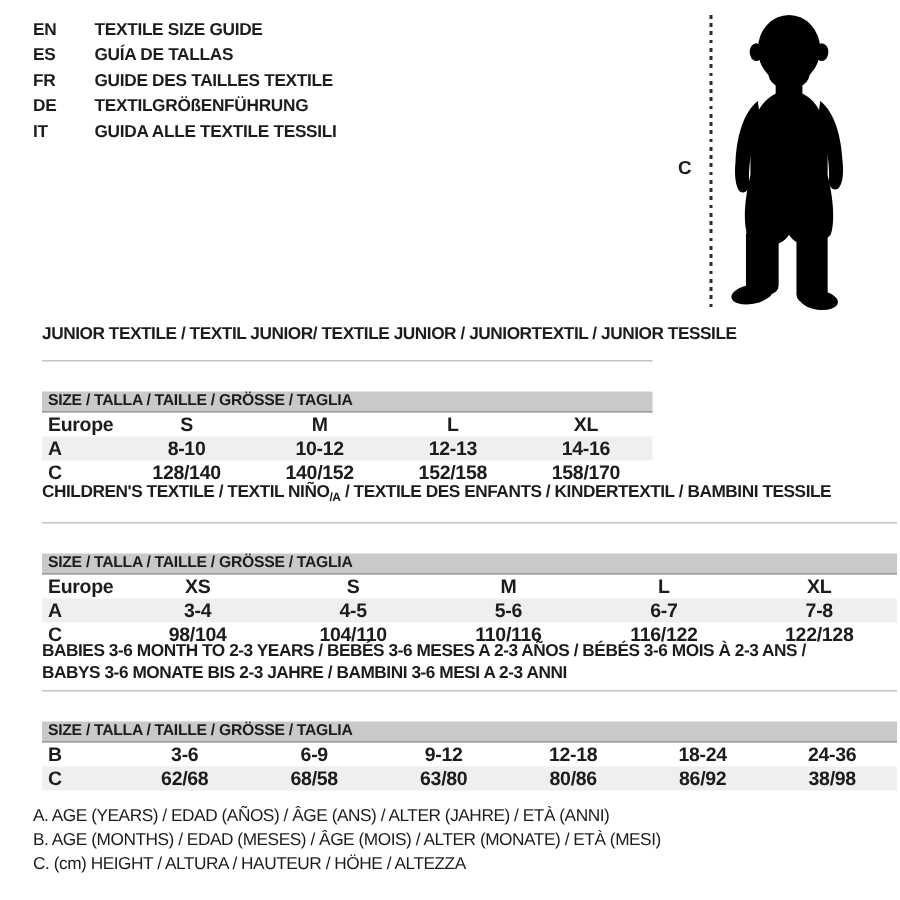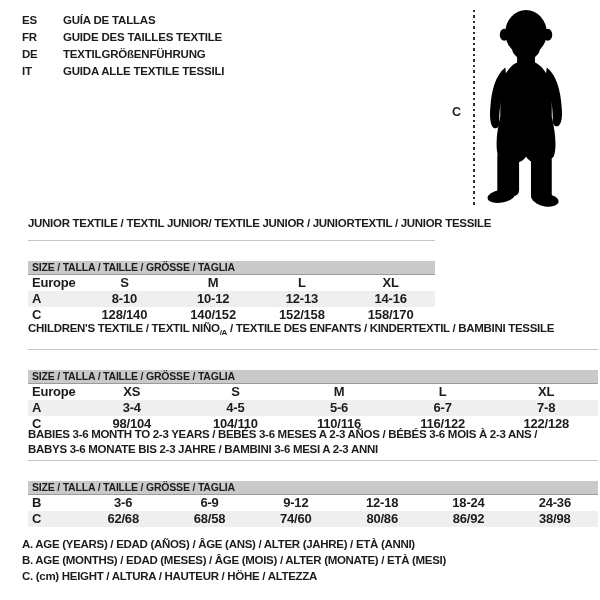--- a/index.html
+++ b/index.html
@@ -29,28 +29,32 @@
   .t2 .rule{margin-top:3px;}
   .bar{margin-top:20px;height:13px;line-height:13px;background:#c9c9c9;border-bottom:1px solid #9b9b9b;
        font-size:10.5px;font-weight:700;letter-spacing:-0.2px;padding-left:4px;}
   .row{display:flex;height:16px;line-height:16px;font-size:13px;font-weight:700;letter-spacing:-0.2px;}
   .row.alt{background:#efefef;}
   .cell-label{width:52px;padding-left:4px;text-align:left;box-sizing:border-box;}
   .cell{flex:1;text-align:center;}
 
   
   .notes{position:absolute;left:22px;top:536px;}
-  .note-row{height:16px;line-height:16px;font-size:11.5px;font-weight:700;letter-spacing:-0.3px;white-space:nowrap;}
+  .note-row{height:16px;line-height:16px;font-size:11.5px;font-weight:400;letter-spacing:-0.3px;white-space:nowrap;}
 </style>
 </head>
 <body>
 
 <div class="canvas">
 
   <div class="lang-block">
+    <div class="lang-row">
+      <span class="lang-code">EN</span>
+      <span class="lang-label">TEXTILE SIZE GUIDE</span>
+    </div>
     <div class="lang-row">
       <span class="lang-code">ES</span>
       <span class="lang-label">GUÍA DE TALLAS</span>
     </div>
     <div class="lang-row">
       <span class="lang-code">FR</span>
       <span class="lang-label">GUIDE DES TAILLES TEXTILE</span>
     </div>
     <div class="lang-row">
       <span class="lang-code">DE</span>
@@ -152,21 +156,21 @@
       <span class="cell">6-9</span>
       <span class="cell">9-12</span>
       <span class="cell">12-18</span>
       <span class="cell">18-24</span>
       <span class="cell">24-36</span>
     </div>
     <div class="row alt">
       <span class="cell-label">C</span>
       <span class="cell">62/68</span>
       <span class="cell">68/58</span>
-      <span class="cell">74/60</span>
+      <span class="cell">63/80</span>
       <span class="cell">80/86</span>
       <span class="cell">86/92</span>
       <span class="cell">38/98</span>
     </div>
   </div>
 
   <div class="notes">
     <div class="note-row">A. AGE (YEARS) / EDAD (AÑOS) / ÂGE (ANS) / ALTER (JAHRE) / ETÀ (ANNI)</div>
     <div class="note-row">B. AGE (MONTHS) / EDAD (MESES) / ÂGE (MOIS) / ALTER (MONATE) / ETÀ (MESI)</div>
     <div class="note-row">C. (cm) HEIGHT / ALTURA / HAUTEUR / HÖHE / ALTEZZA</div>

